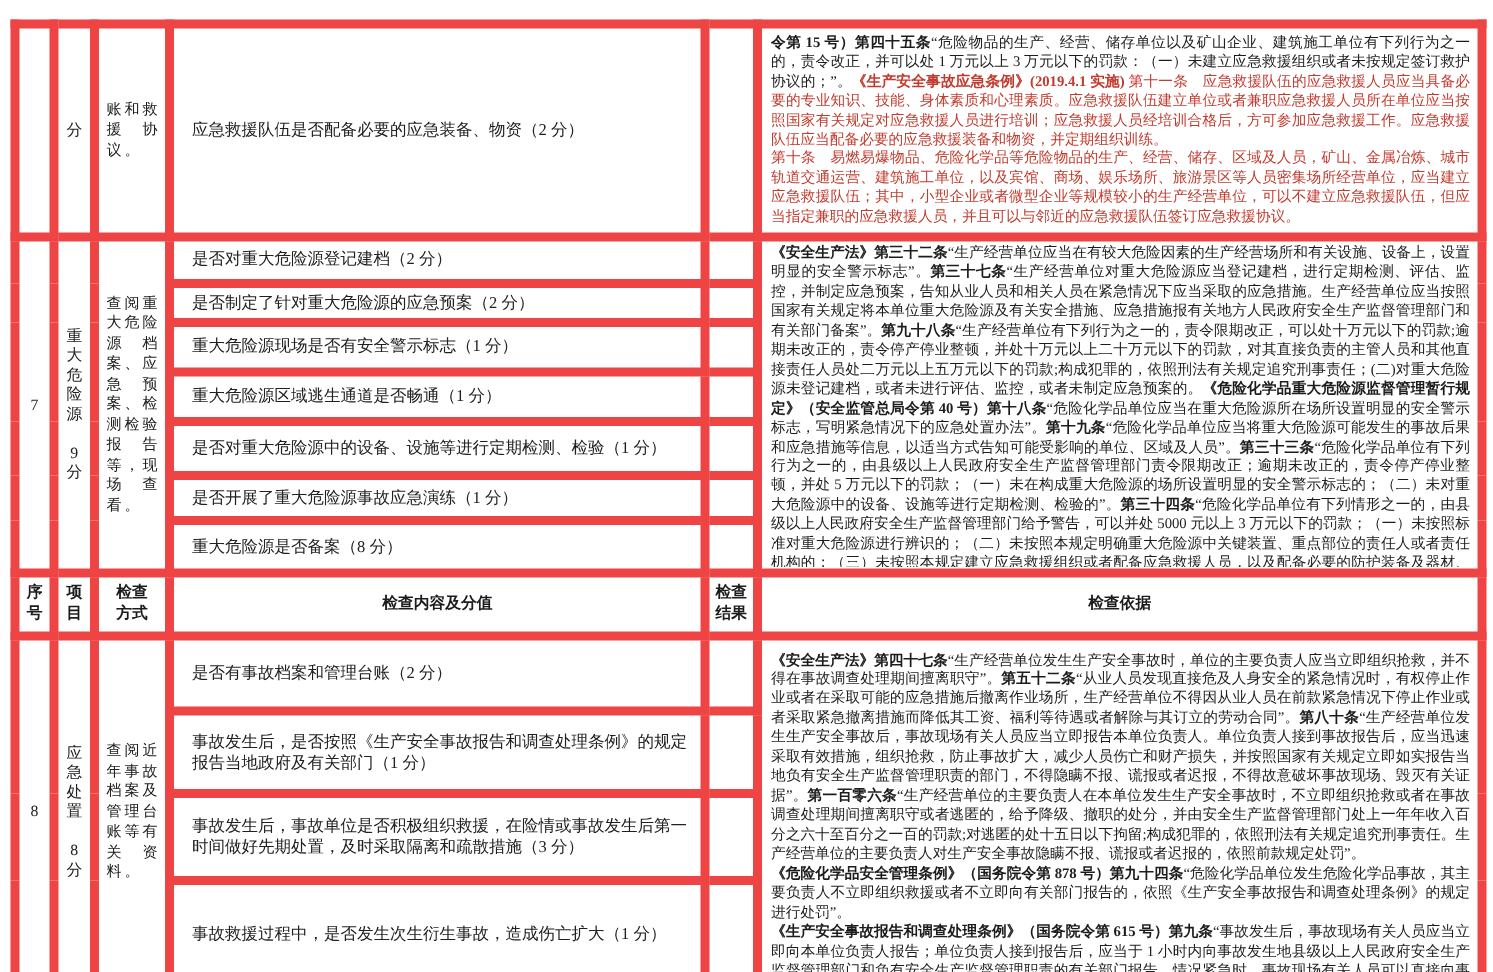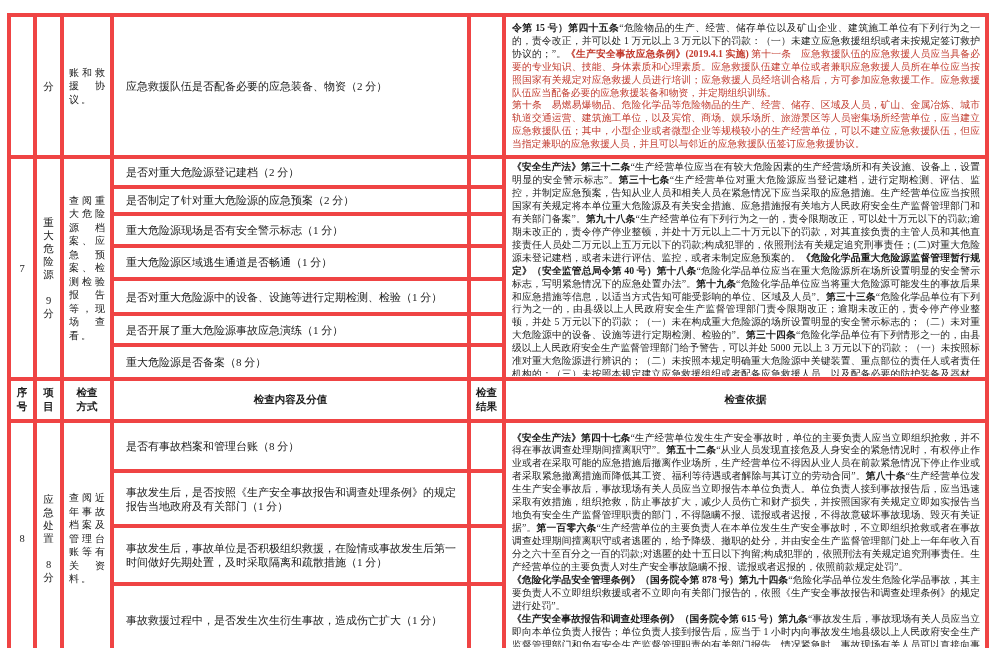--- a/index.html
+++ b/index.html
@@ -1,20 +1,20 @@
 <!DOCTYPE html>
 <html><head>
 <meta charset="utf-8">
 <style>
   * { margin:0; padding:0; box-sizing:border-box; }
   html,body { width:995px; height:648px; background:#ffffff; overflow:hidden; }
   body { font-family:"Liberation Serif","DejaVu Serif",serif; color:#202020; position:relative; }
   .sheet { position:absolute; left:7px; top:13px; }
   table.grid { border-collapse:collapse; table-layout:fixed; width:978px; border:2px solid #444444; }
-  .grid td, .grid th { border:4px solid #ef4444; vertical-align:middle; overflow:hidden; }
+  .grid td, .grid th { border:6px solid #ef4444; vertical-align:middle; overflow:hidden; }
   
   .xh { text-align:center; font-size:10.5px; color:#222; }
   .xm { text-align:center; font-size:10.5px; line-height:13px; white-space:pre-line; word-break:break-all; padding:2px 1px; }
   .fs { font-size:10px; line-height:13.5px; letter-spacing:2px; text-align:justify; word-break:break-all; padding:2px 3px 2px 5px; }
   .ct { font-size:11px; line-height:14px; padding:2px 8px 2px 12px; }
   .rs { }
   .bs { vertical-align:top; padding:2px 5px 1px 6px; }
   .bs .bwrap { max-height:215px; overflow:hidden; }
   .bs .para { font-size:9.8px; line-height:12.95px; text-align:justify; text-justify:inter-character; word-break:break-all; color:#1c1c1c; }
   .top { vertical-align:top; }
@@ -113,36 +113,36 @@
     <tr style="height:50px">
       <td rowspan="4" class="xh">8</td>
       <td rowspan="4" class="xm">应
 急
 处
 置
 
 8
 分</td>
       <td rowspan="4" class="fs">查阅近年事故档案及管理台账等有关资料。</td>
-      <td class="ct">是否有事故档案和管理台账（8 分）</td>
+      <td class="ct">是否有事故档案和管理台账（2 分）</td>
       <td class="rs"></td>
       <td rowspan="4" class="bs">
             <div class="bwrap">
               <div class="para"><span class="b">《安全生产法》第四十七条</span><span>“生产经营单位发生生产安全事故时，单位的主要负责人应当立即组织抢救，并不得在事故调查处理期间擅离职守”。</span><span class="b">第五十二条</span><span>“从业人员发现直接危及人身安全的紧急情况时，有权停止作业或者在采取可能的应急措施后撤离作业场所，生产经营单位不得因从业人员在前款紧急情况下停止作业或者采取紧急撤离措施而降低其工资、福利等待遇或者解除与其订立的劳动合同”。</span><span class="b">第八十条</span><span>“生产经营单位发生生产安全事故后，事故现场有关人员应当立即报告本单位负责人。单位负责人接到事故报告后，应当迅速采取有效措施，组织抢救，防止事故扩大，减少人员伤亡和财产损失，并按照国家有关规定立即如实报告当地负有安全生产监督管理职责的部门，不得隐瞒不报、谎报或者迟报，不得故意破坏事故现场、毁灭有关证据”。</span><span class="b">第一百零六条</span><span>“生产经营单位的主要负责人在本单位发生生产安全事故时，不立即组织抢救或者在事故调查处理期间擅离职守或者逃匿的，给予降级、撤职的处分，并由安全生产监督管理部门处上一年年收入百分之六十至百分之一百的罚款;对逃匿的处十五日以下拘留;构成犯罪的，依照刑法有关规定追究刑事责任。生产经营单位的主要负责人对生产安全事故隐瞒不报、谎报或者迟报的，依照前款规定处罚”。</span></div>
               <div class="para"><span class="b">《危险化学品安全管理条例》（国务院令第 878 号）第九十四条</span><span>“危险化学品单位发生危险化学品事故，其主要负责人不立即组织救援或者不立即向有关部门报告的，依照《生产安全事故报告和调查处理条例》的规定进行处罚”。</span></div>
               <div class="para"><span class="b">《生产安全事故报告和调查处理条例》（国务院令第 615 号）第九条</span><span>“事故发生后，事故现场有关人员应当立即向本单位负责人报告；单位负责人接到报告后，应当于 1 小时内向事故发生地县级以上人民政府安全生产监督管理部门和负有安全生产监督管理职责的有关部门报告。情况紧急时，事故现场有关人员可以直接向事故发生地县级以上人</span></div>
             </div>
           </td>
     </tr>
     <tr style="height:55px">
       <td class="ct">事故发生后，是否按照《生产安全事故报告和调查处理条例》的规定报告当地政府及有关部门（1 分）</td>
       <td class="rs"></td>
     </tr>
     <tr style="height:58px">
-      <td class="ct">事故发生后，事故单位是否积极组织救援，在险情或事故发生后第一时间做好先期处置，及时采取隔离和疏散措施（1 分）</td>
+      <td class="ct">事故发生后，事故单位是否积极组织救援，在险情或事故发生后第一时间做好先期处置，及时采取隔离和疏散措施（3 分）</td>
       <td class="rs"></td>
     </tr>
     <tr style="height:72px">
       <td class="ct">事故救援过程中，是否发生次生衍生事故，造成伤亡扩大（1 分）</td>
       <td class="rs"></td>
     </tr>
 
   </tbody>
 </table>
 </div>

